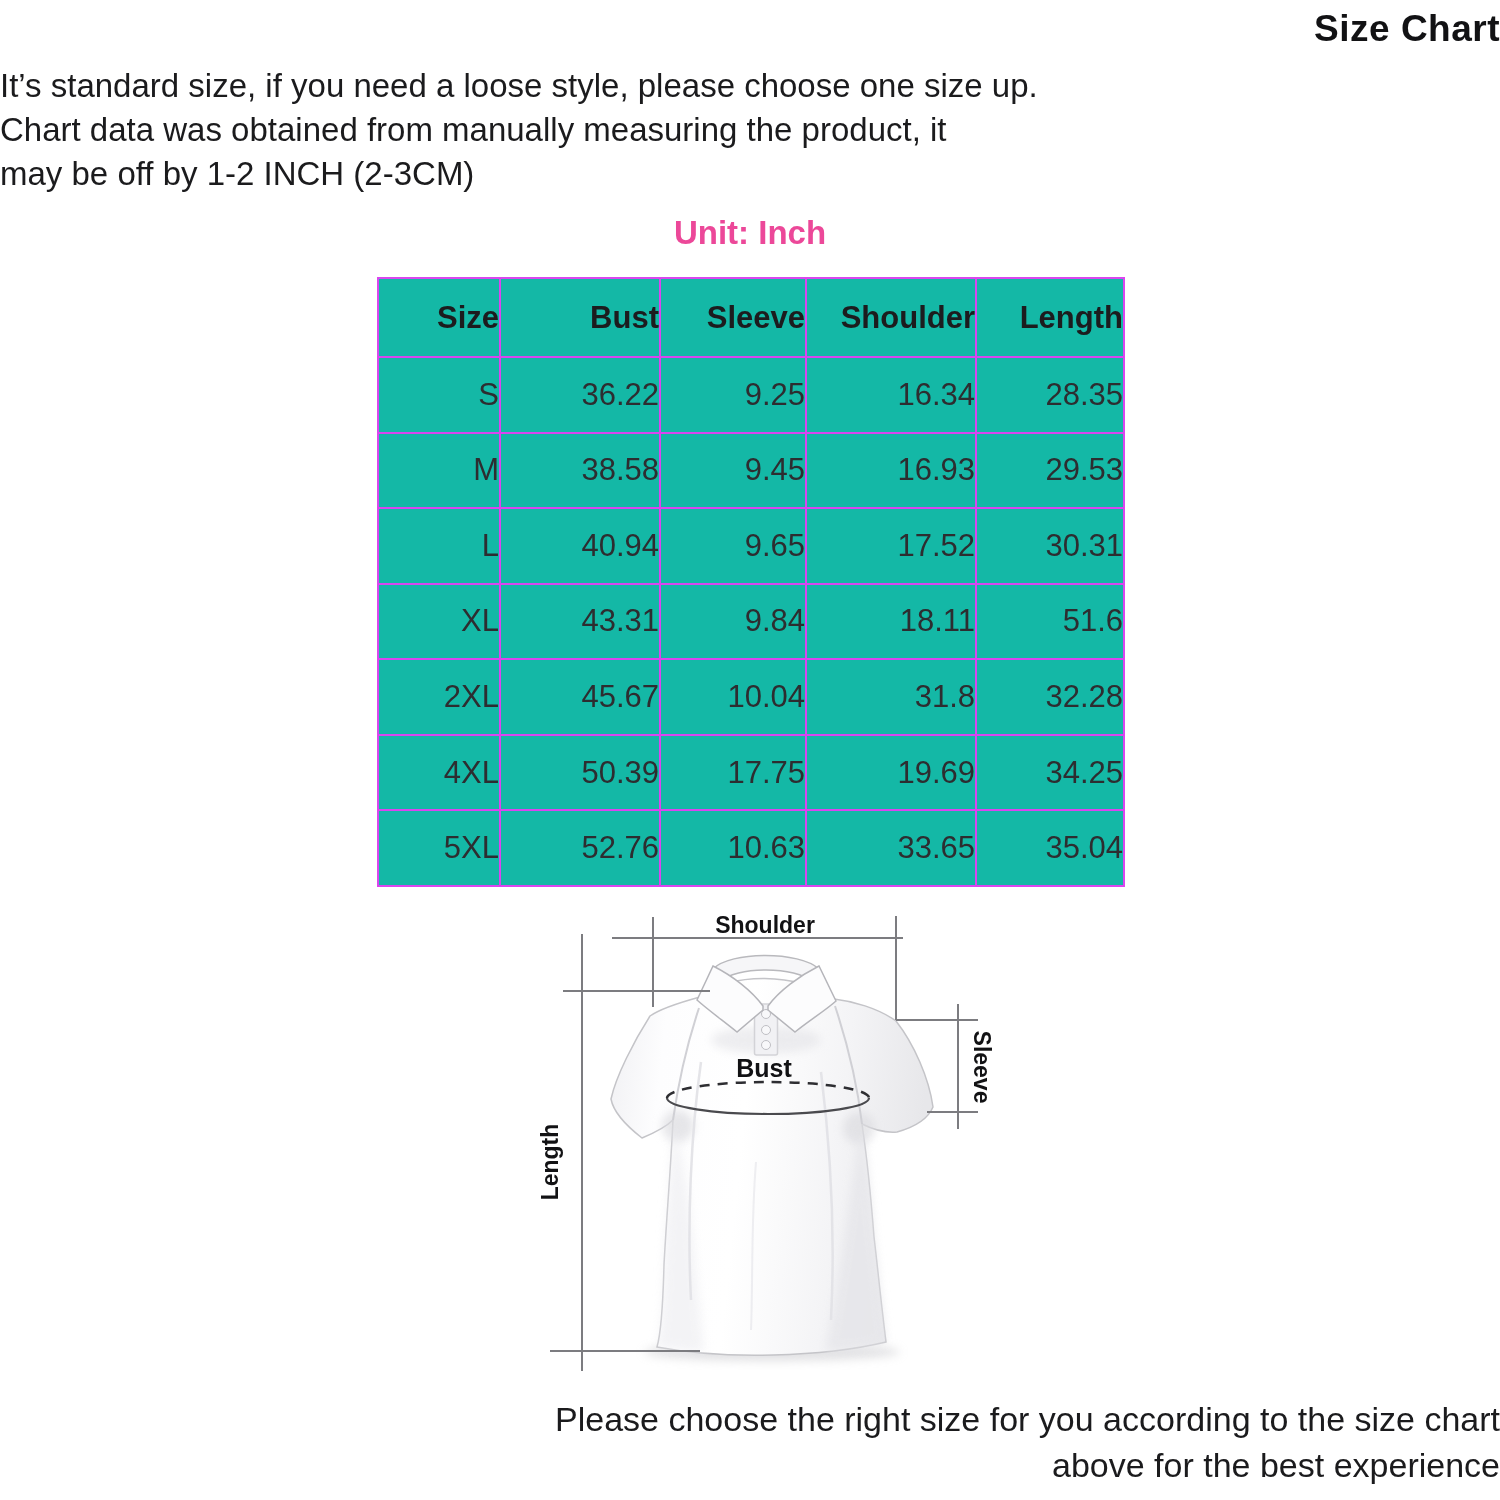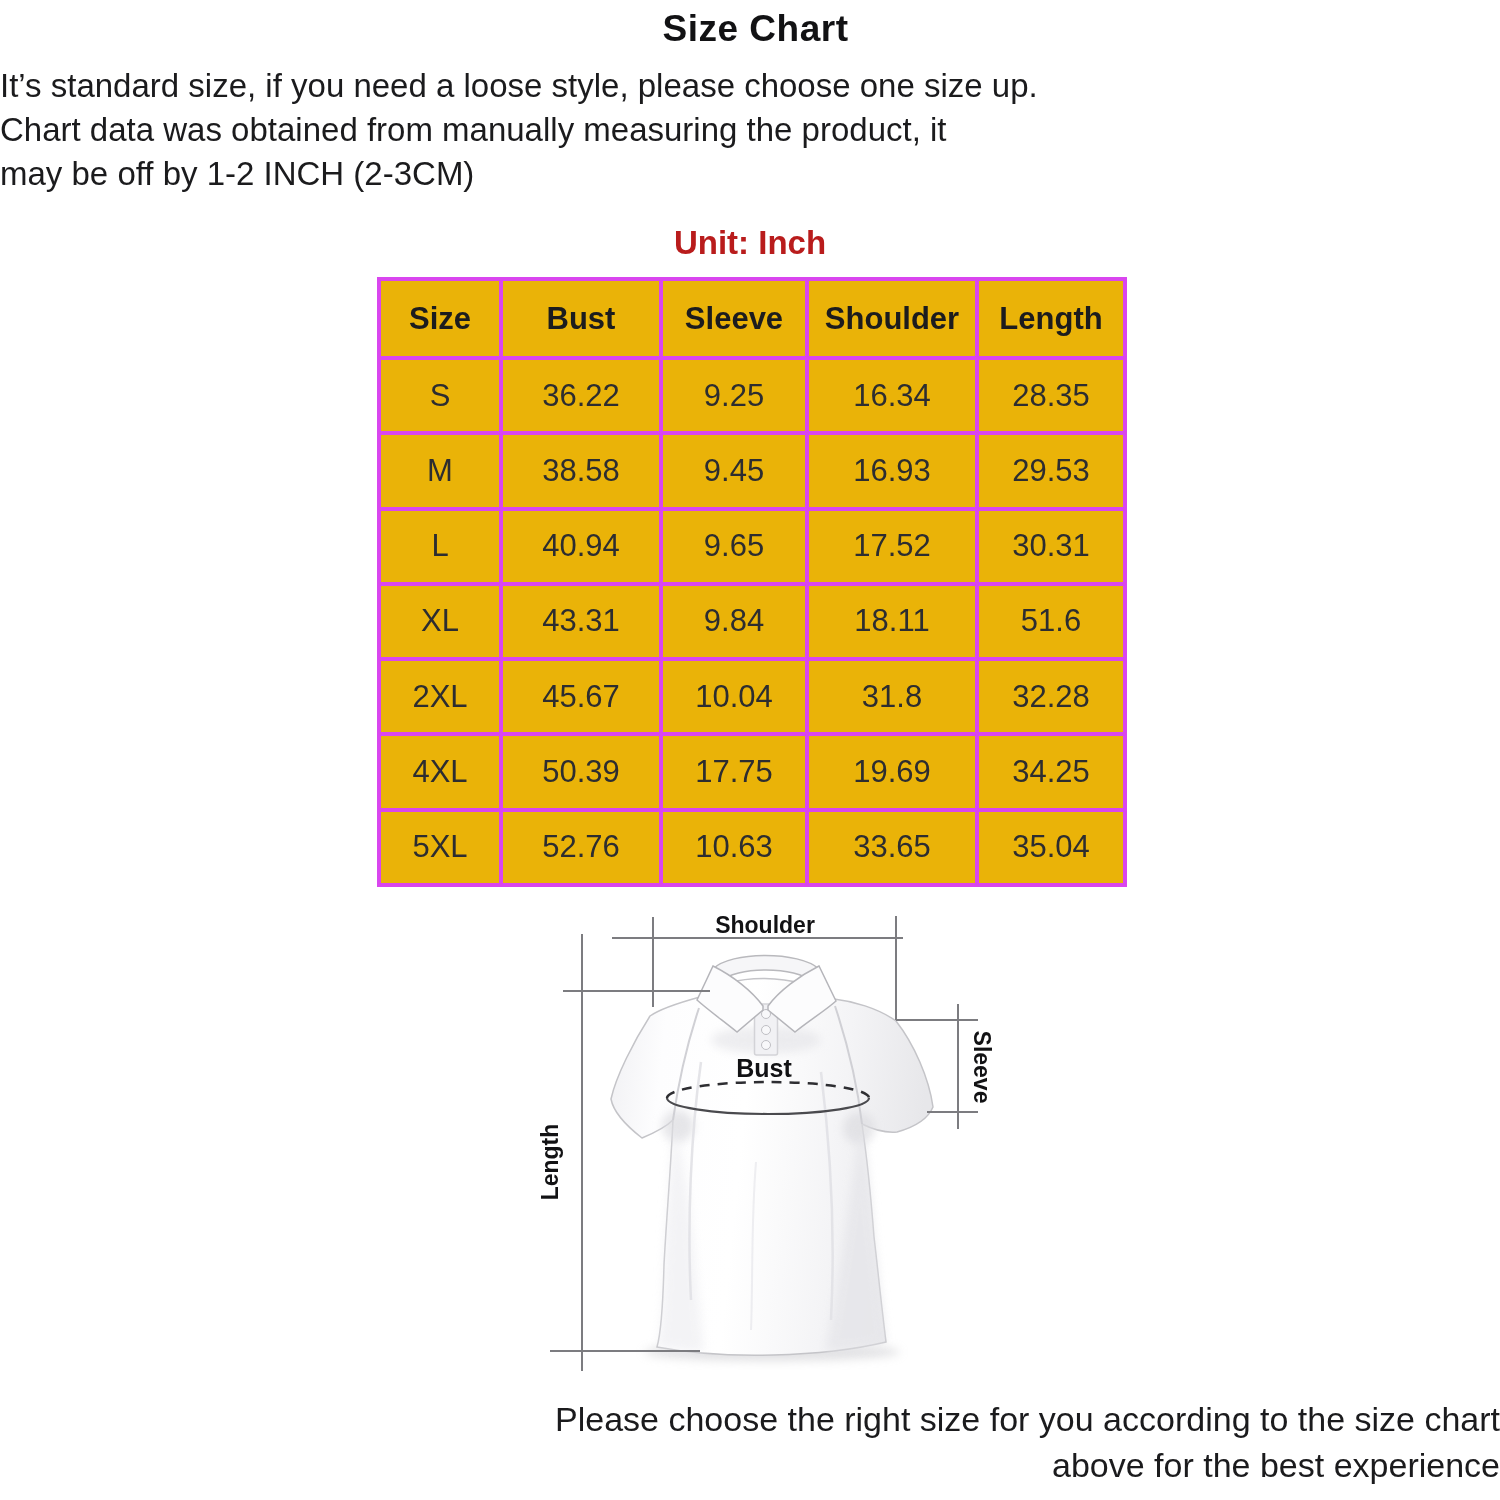--- a/index.html
+++ b/index.html
@@ -10,21 +10,21 @@
     height: 1500px;
     background: #ffffff;
     font-family: "Liberation Sans", "DejaVu Sans", sans-serif;
     color: #161618;
     overflow: hidden;
   }
   .title {
     position: absolute;
     top: 8px; left: 0;
     width: 100%;
-    text-align: center;
+    text-align: right;
     font-size: 37px;
     font-weight: 800;
     letter-spacing: 0.5px;
     color: #121214;
     padding-left: 11px;
   }
   .subtitle {
     position: absolute;
     top: 64px; left: 0;
     width: 100%;
@@ -34,35 +34,34 @@
     line-height: 44px;
     color: #1b1b1d;
   }
   .unit {
     position: absolute;
     top: 214px; left: 0;
     width: 100%;
     text-align: center;
     font-size: 33px;
     font-weight: 700;
-    color: #b91c1c;
-    margin-top: 10px;
+    color: #ec4899;
   }
   table.size-table {
     position: absolute;
     left: 377px; top: 277px;
     width: 746px; height: 610px;
     border-collapse: collapse;
     table-layout: fixed;
   }
   table.size-table th, table.size-table td {
-    border: 4px solid #d946ef;
-    text-align: center;
+    border: 2px solid #d946ef;
+    text-align: right;
     vertical-align: middle;
-    background: #eab308;
+    background: #14b8a6;
   }
   table.size-table th {
     height: 79px;
     font-size: 31px;
     font-weight: 700;
     color: #1c1c1e;
   }
   table.size-table td {
     font-size: 31px;
     font-weight: 400;

